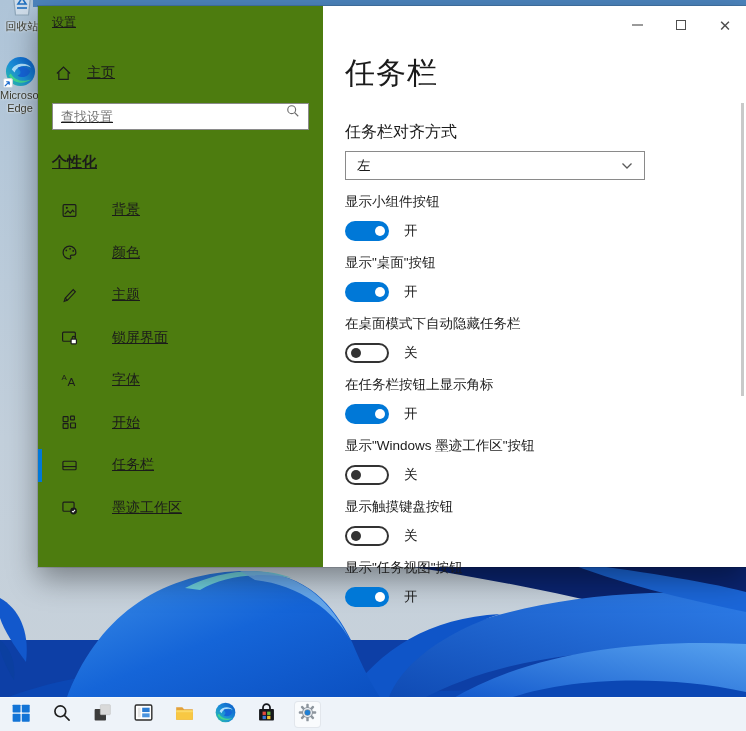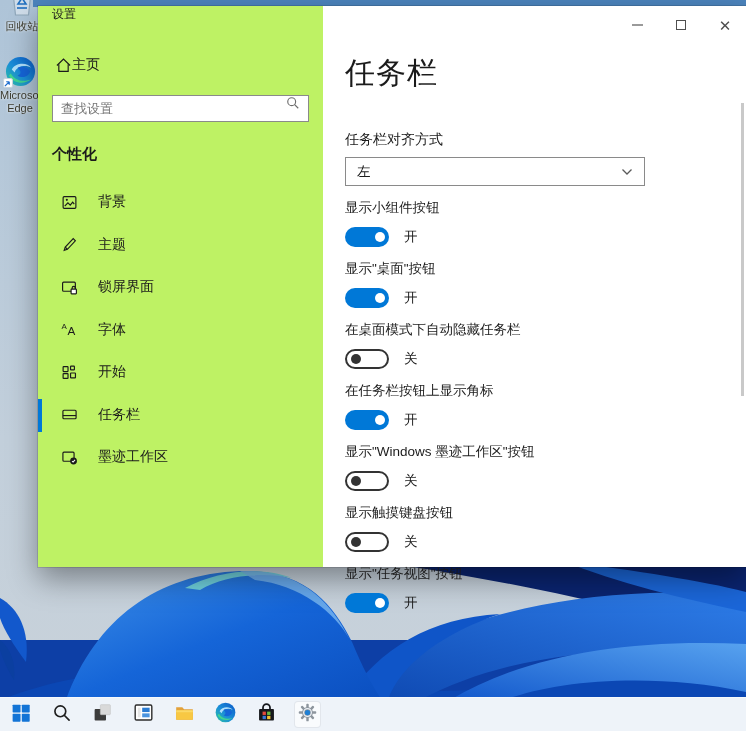--- a/index.html
+++ b/index.html
@@ -17,46 +17,46 @@
   .d-label { display:block; overflow:hidden; }
   .shortcut-badge { position:absolute; left:-2px; bottom:-1px; width:10px; height:10px;
                     background:#fff; border:1px solid #c9d4dd; border-radius:2px;
                     display:flex; align-items:center; justify-content:center; }
 
   
   .window { position:absolute; left:38px; top:6px; width:708px; height:561px; z-index:2;
             display:flex; background:#fff; box-shadow:0 12px 28px rgba(0,0,0,.38), 0 0 0 1px rgba(0,0,0,.12); }
 
   
-  .sidebar { width:285px; flex:none; background:#bef264; padding-top:0; position:relative; }
+  .sidebar { width:285px; flex:none; background:#4d7c0f; padding-top:8px; position:relative;text-decoration:underline; }
   .app-title { margin-left:14px; font-size:12px; }
-  .home-item { margin:27px 4px 0 8px; padding:6px 8px; display:flex; align-items:center; font-size:14px; }
+  .home-item { margin:27px 4px 0 8px; padding:6px 8px; display:flex; align-items:center; gap:15px; font-size:14px; }
   .search-box { margin:15px 14px 0; height:27px; border:1px solid #8a8a8a; background:#fff;
                 display:flex; padding:0 8px; }
   .search-box input { flex:1; border:none; outline:none; background:transparent; font-size:13px;
                       font-family:"Liberation Sans", sans-serif; color:#1b1b1b; }
   .search-box input::placeholder { color:#767676; }
   .section-header { margin:23px 14px 0; font-size:15px; font-weight:bold; }
   .nav { margin-top:17px; }
-  .nav-item { position:relative; height:42.5px; display:flex; align-items:center; gap:20px;
+  .nav-item { position:relative; height:42.5px; display:flex; align-items:center; gap:34px;
               padding-left:22px; font-size:14px; cursor:default; }
   .nav-item.selected::before { content:""; position:absolute; left:0; top:5px; width:4px; height:33px; background:#0078d7; }
   .nav-icon { width:18px; height:18px; display:flex; align-items:center; justify-content:center; }
 
   
   .content { flex:1; position:relative; background:#fff; }
   .win-controls { position:absolute; top:10px; right:14px; display:flex; gap:30px; align-items:center; height:18px; }
   .wc { display:flex; align-items:center; justify-content:center; width:14px; height:14px; }
   .wc-min { width:11px; height:2px; background:#9a9a9a; }
   .wc-max { width:10px; height:10px; border:1.5px solid #4f4f4f; }
   .wc-close { font-size:15px; color:#4f4f4f; line-height:1; }
 
   .page { padding:47px 0 0 22px; }
   .page-title { font-size:30px; font-weight:300; letter-spacing:1px; }
-  .field-label { margin-top:37px; font-size:14px; }
+  .field-label { margin-top:28px; font-size:16px; }
   .select { margin-top:8px; width:300px; height:29px; border:1px solid #8a8a8a; background:#fff;
             display:flex; align-items:center; justify-content:space-between; padding:0 11px; font-size:13.5px; }
   .toggle-label { margin-top:13px; font-size:13.5px; }
   .toggle-line { margin-top:9px; display:flex; align-items:center; gap:15px; height:21px; }
   .toggle { width:44px; height:20px; border-radius:10px; position:relative; }
   .toggle.on  { background:#0078d7; }
   .toggle.on  .knob { position:absolute; right:4px; top:5px; width:10px; height:10px; border-radius:50%; background:#fff; }
   .toggle.off { background:#fff; border:2px solid #333; }
   .toggle.off .knob { position:absolute; left:4px; top:3px; width:10px; height:10px; border-radius:50%; background:#333; }
   .state-text { font-size:13.5px; }
@@ -187,20 +187,31 @@
           <span class="nav-icon">
             <svg width="17" height="17" viewBox="0 0 16 16" fill="none" stroke="#1b1b1b" stroke-width="1.1">
               <rect x="2" y="2.5" width="12" height="11" rx="1"></rect>
                 <path d="M3.5,11.5 l3,-3.2 2.2,2.2 2.3,-2.8 1.5,1.8"></path>
                 <circle cx="5.5" cy="5.5" r="1" fill="#1b1b1b" stroke="none"></circle>
             </svg>
           </span>
           <span class="nav-label">背景</span>
         </div>
 
+        <div class="nav-item">
+          <span class="nav-icon">
+            <svg width="17" height="17" viewBox="0 0 16 16" fill="none" stroke="#1b1b1b" stroke-width="1.1">
+              <path d="M8,2 a6,6 0 1 0 0,12 c1.2,0 1.6,-1 1,-1.8 c-0.6,-0.8 0,-1.8 1,-1.8 h1.8 c1.4,0 2.2,-1 2.2,-2.4 A6,6 0 0 0 8,2 Z"></path>
+              <circle cx="5" cy="6" r="0.8" fill="#1b1b1b" stroke="none"></circle>
+                <circle cx="8.5" cy="4.5" r="0.8" fill="#1b1b1b" stroke="none"></circle>
+                <circle cx="11.5" cy="6.5" r="0.8" fill="#1b1b1b" stroke="none"></circle>
+            </svg>
+          </span>
+          <span class="nav-label">颜色</span>
+        </div>
 
         <div class="nav-item">
           <span class="nav-icon">
             <svg width="17" height="17" viewBox="0 0 16 16" fill="none" stroke="#1b1b1b" stroke-width="1.1">
               <path d="M3,13.5 L4,10.5 L11.5,2.5 L13.5,4.5 L6,12.5 Z"></path>
                 <path d="M4,10.5 L6,12.5"></path>
             </svg>
           </span>
           <span class="nav-label">主题</span>
         </div>

